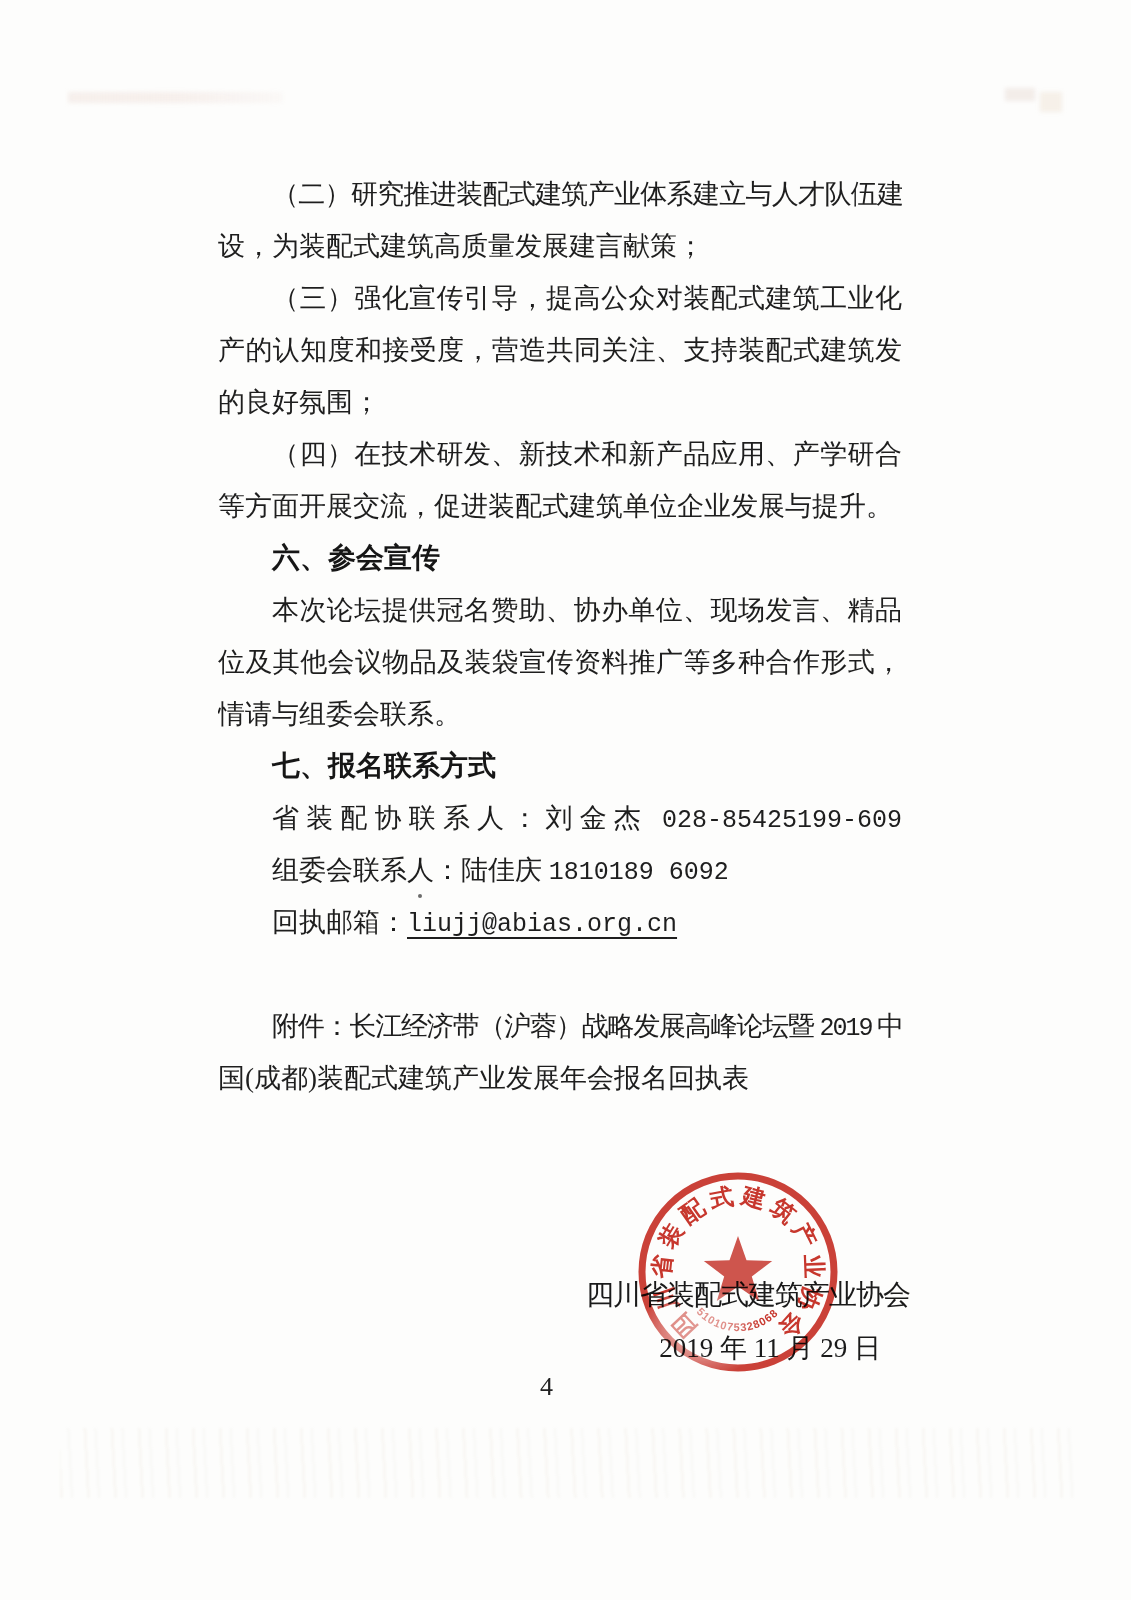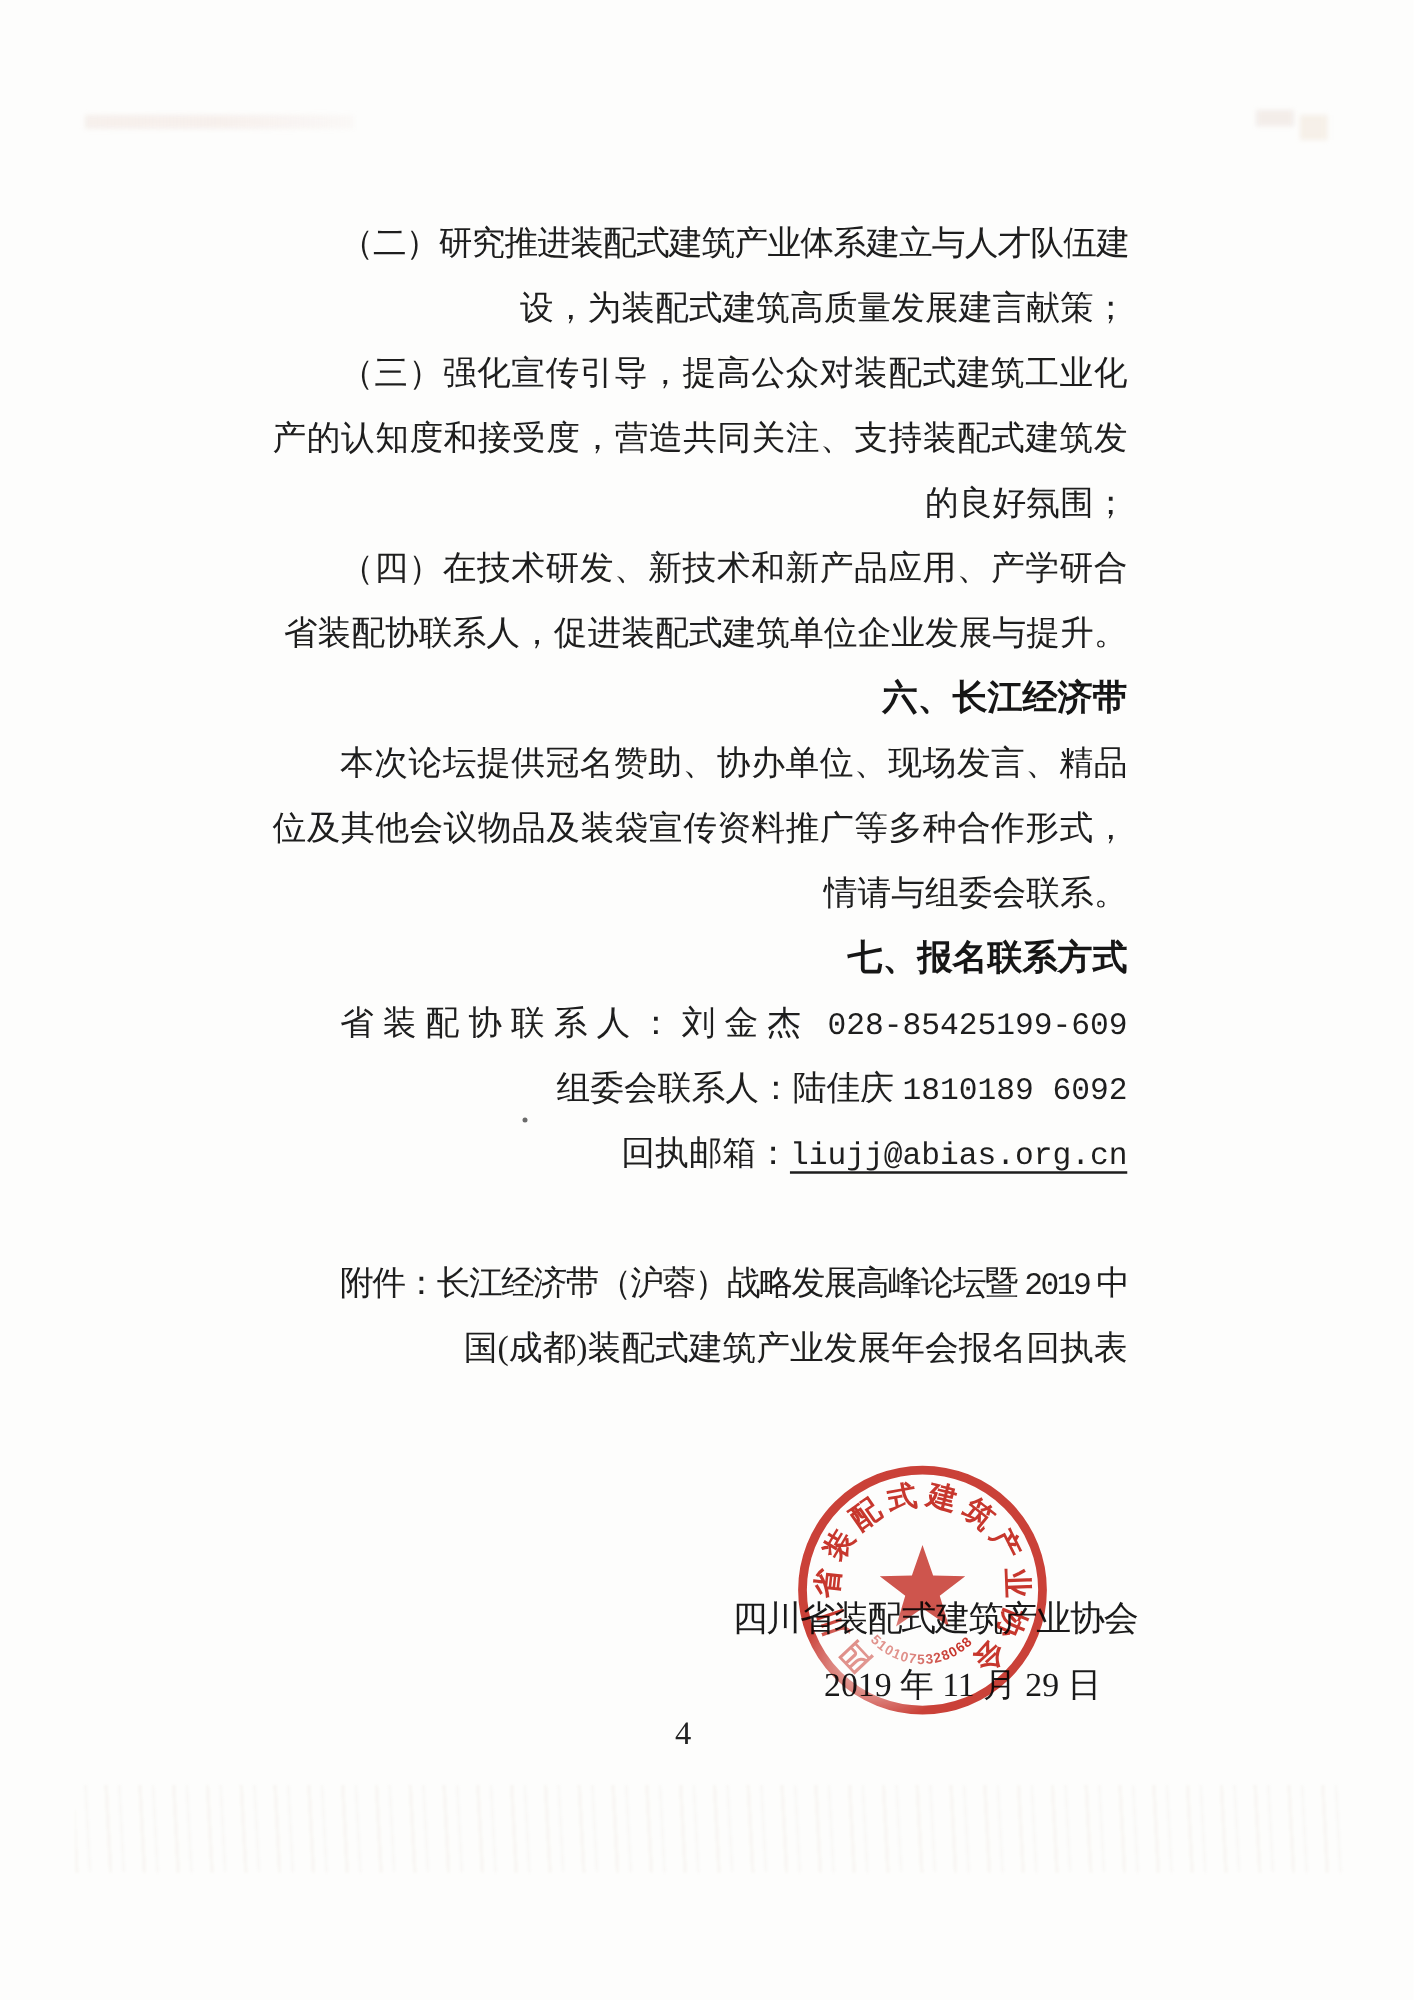--- a/index.html
+++ b/index.html
@@ -13,21 +13,20 @@
     color:#1e1e1e;
   }
   
   .text-block{
     position:absolute;left:218px;top:168px;width:684px;
   }
   .line{
     height:52px;line-height:52px;font-size:27px;
     overflow:hidden;
     letter-spacing:0;
-    text-align:right;
   }
   .line.nowrap{white-space:nowrap;}
   .line.justify{text-align:justify;text-align-last:justify;text-justify:inter-character;}
   .line.indent{text-indent:54px;}
   .line.tight{letter-spacing:-2px;}
   .line.heading{font-family:"Liberation Sans","DejaVu Sans",sans-serif;font-weight:700;font-size:28px;color:#161616;}
   .mono{font-family:"Liberation Mono","DejaVu Sans Mono",monospace;font-size:25px;}
   .underline{text-decoration:underline;text-decoration-thickness:2px;text-underline-offset:6px;margin-top:47px;}
   
   .signature{
@@ -78,22 +77,22 @@
   <div class="noise-band"></div>
   <div class="stray-dot"></div>
 
   <div class="text-block">
       <div class="line indent justify tight"><span>（二）研究推进装配式建筑产业体系建立与人才队伍建</span></div>
       <div class="line nowrap"><span>设，为装配式建筑高质量发展建言献策；</span></div>
       <div class="line indent justify"><span>（三）强化宣传引导，提高公众对装配式建筑工业化生</span></div>
       <div class="line justify"><span>产的认知度和接受度，营造共同关注、支持装配式建筑发展</span></div>
       <div class="line nowrap"><span>的良好氛围；</span></div>
       <div class="line indent justify"><span>（四）在技术研发、新技术和新产品应用、产学研合作</span></div>
-      <div class="line nowrap"><span>省装配协联系人，促进装配式建筑单位企业发展与提升。</span></div>
-      <div class="line indent heading nowrap"><span>六、长江经济带</span></div>
+      <div class="line nowrap"><span>等方面开展交流，促进装配式建筑单位企业发展与提升。</span></div>
+      <div class="line indent heading nowrap"><span>六、参会宣传</span></div>
       <div class="line indent justify"><span>本次论坛提供冠名赞助、协办单位、现场发言、精品展</span></div>
       <div class="line justify"><span>位及其他会议物品及装袋宣传资料推广等多种合作形式，详</span></div>
       <div class="line nowrap"><span>情请与组委会联系。</span></div>
       <div class="line indent heading nowrap"><span>七、报名联系方式</span></div>
       <div class="line indent justify"><span>省装配协联系人：刘金杰</span><span> </span><span class="mono">028-85425199-609</span></div>
       <div class="line indent nowrap"><span>组委会联系人：陆佳庆 </span><span class="mono">1810189 6092</span></div>
       <div class="line indent nowrap"><span>回执邮箱：</span><span class="mono underline">liujj@abias.org.cn</span></div>
       <div class="line">&nbsp;</div>
       <div class="line indent justify tight"><span>附件：长江经济带（沪蓉）战略发展高峰论坛暨 </span><span class="mono">2019</span><span> 中</span></div>
       <div class="line nowrap"><span>国(成都)装配式建筑产业发展年会报名回执表</span></div>

